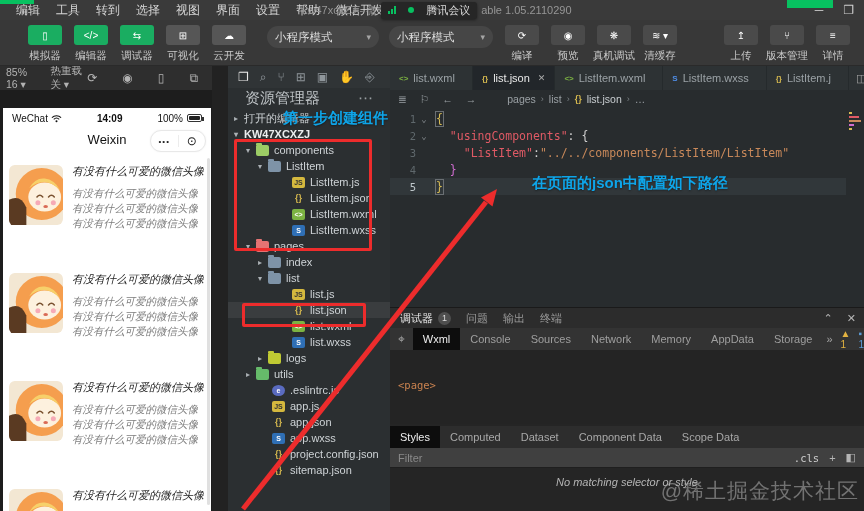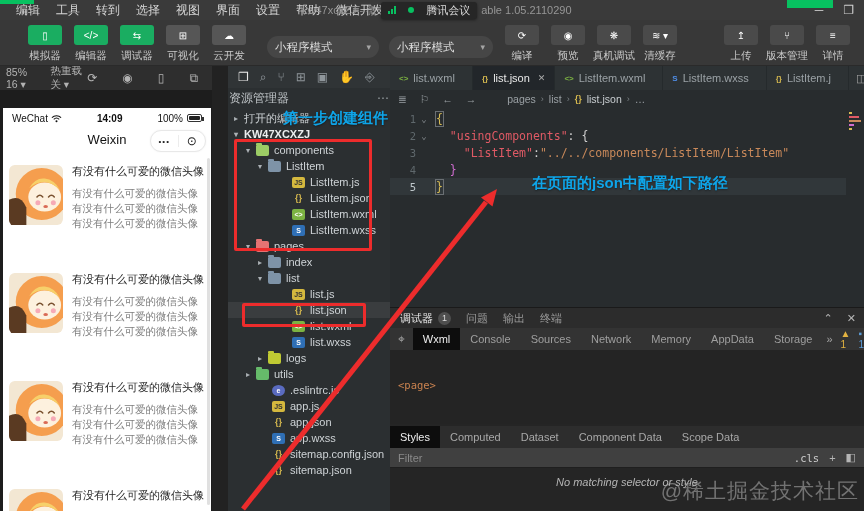--- a/index.html
+++ b/index.html
@@ -22,21 +22,21 @@
   .strip.l { left:0; top:0; width:34px; height:4px; }
   .strip.r { left:787px; top:0; width:46px; height:8px; }
 
   
   .toolbar { position:absolute; top:20px; left:0; right:0; height:46px; background:#383838; border-bottom:1px solid #2a2a2a; display:flex; align-items:flex-start; z-index:4; }
   .tbtn { width:46px; display:flex; flex-direction:column; align-items:center; margin-top:5px; cursor:default; flex:none; }
   .tbtn .box { width:34px; height:20px; border-radius:3px; background:#565656; color:#fff; font-size:10px; display:flex; align-items:center; justify-content:center; white-space:nowrap; }
   .tbtn.green .box { background:#1aad61; }
   .tbtn .lbl { font-size:10.5px; color:#c9c9c9; margin-top:4px; white-space:nowrap; }
   .tgroup { display:flex; }
-  .dd { height:22px; background:#464646; border-radius:11px; color:#ddd; font-size:11.5px; display:flex; align-items:center; padding:0 8px; margin-top:16px; flex:none; }
+  .dd { height:22px; background:#464646; border-radius:11px; color:#ddd; font-size:11.5px; display:flex; align-items:center; padding:0 8px; margin-top:6px; flex:none; }
   .dd .caret { margin-left:auto; color:#a5a5a5; font-size:9px; padding-left:10px; }
 
   
   .main { position:absolute; top:66px; left:0; right:0; bottom:0; background:#222; }
 
   
   .simulator { position:absolute; left:0; top:0; width:212px; height:445px; background:#1d1d1d; }
   .sim-toolbar { height:24px; background:#2e2e2e; display:flex; align-items:center; font-size:10.5px; color:#b3b3b3; padding:0 6px; }
   .sim-toolbar .sicon { color:#b3b3b3; font-size:12px; }
   .phone { position:absolute; left:3px; top:42px; width:208px; height:403px; background:#fff; overflow:hidden; }
@@ -45,32 +45,32 @@
   .batt { width:15px; height:8px; border:1px solid #333; border-radius:2px; position:relative; margin-left:4px; flex:none; }
   .batt::before { content:""; position:absolute; inset:1px; background:#222; border-radius:1px; }
   .batt::after { content:""; position:absolute; right:-3px; top:2px; width:2px; height:4px; background:#333; }
   .navbar { height:28px; position:relative; }
   .nav-title { position:absolute; left:0; right:0; top:4px; text-align:center; font-size:13px; color:#111; }
   .capsule { position:absolute; right:5px; top:2px; width:56px; height:22px; border:1px solid #e8e8e8; border-radius:12px; background:#fff; display:flex; align-items:center; box-shadow:0 0 2px rgba(0,0,0,.06); }
   .capsule .dots { flex:1; text-align:center; font-size:8px; letter-spacing:1px; color:#222; }
   .capsule .divider { width:1px; height:12px; background:#ececec; }
   .capsule .target { flex:1; text-align:center; font-size:12px; color:#222; }
   .plist { position:absolute; top:48px; left:0; right:0; bottom:0; overflow:hidden; }
-  .list-item { height:108px; display:flex; padding:6px 4px 0 6px; }
+  .list-item { height:108px; display:flex; padding:6px 4px 0 6px;font-style:italic; }
   .avatar { width:54px; height:62px; border-radius:6px; flex:none; margin-top:2px; overflow:hidden; }
   .item-text { margin-left:9px; width:136px; }
   .item-title { font-size:11px; color:#1f1f1f; margin:2px 0 7px; }
   .item-desc { font-size:10.5px; color:#7d7d7d; line-height:1.45; }
   .phone-scroll { position:absolute; right:1px; top:50px; bottom:6px; width:3px; background:rgba(0,0,0,.12); border-radius:2px; }
 
   
   .explorer { position:absolute; left:228px; top:0; width:162px; height:445px; background:#2b2f31; overflow:hidden; }
   .activity { height:22px; background:#303436; display:flex; align-items:center; gap:9px; padding-left:10px; color:#8f969b; font-size:12px; }
   .activity .aicon:first-child { color:#e8e8e8; }
-  .exp-header { height:20px; display:flex; align-items:center; padding:0 1px; font-size:12px; color:#bfc4c7; }
+  .exp-header { height:20px; display:flex; align-items:center; padding:0 17px; font-size:15px; color:#bfc4c7; }
   .exp-header .more { margin-left:auto; color:#9aa0a4; }
   .tree { position:absolute; top:44px; left:0; right:0; }
   .trow { height:16px; display:flex; align-items:center; font-size:11px; color:#ced3d6; white-space:nowrap; overflow:hidden; }
   .trow .arrow { width:10px; font-size:8px; color:#aab0b4; flex:none; }
   .trow.selected { background:#3a3d3f; }
   .trow.root { color:#eceeef; font-weight:bold; }
   .ticon { display:inline-flex; align-items:center; justify-content:center; width:13px; height:11px; border-radius:2px; font-size:7px; font-weight:bold; margin-right:5px; flex:none; color:#fff; }
   .ic-folder { position:relative; border-radius:1px 2px 2px 2px; }
   .ic-folder::before { content:""; position:absolute; top:-2px; left:0; width:6px; height:2px; background:inherit; border-radius:1px 1px 0 0; }
   .ic-json { background:transparent !important; color:#d7ba4f; font-size:9px; }
@@ -473,21 +473,21 @@
             <span>app.json</span>
           </div>
             <div class="trow plain" style="padding-left: 34px;">
             <span class="arrow"></span>
             <span class="ticon ic-wxss">S</span>
             <span>app.wxss</span>
           </div>
             <div class="trow plain" style="padding-left: 34px;">
             <span class="arrow"></span>
             <span class="ticon ic-json">{}</span>
-            <span>sitemap.config.json</span>
+            <span>project.config.json</span>
           </div>
             <div class="trow plain" style="padding-left: 34px;">
             <span class="arrow"></span>
             <span class="ticon ic-json">{}</span>
             <span>sitemap.json</span>
           </div>
           </div>
       </div>
     </div>
 

